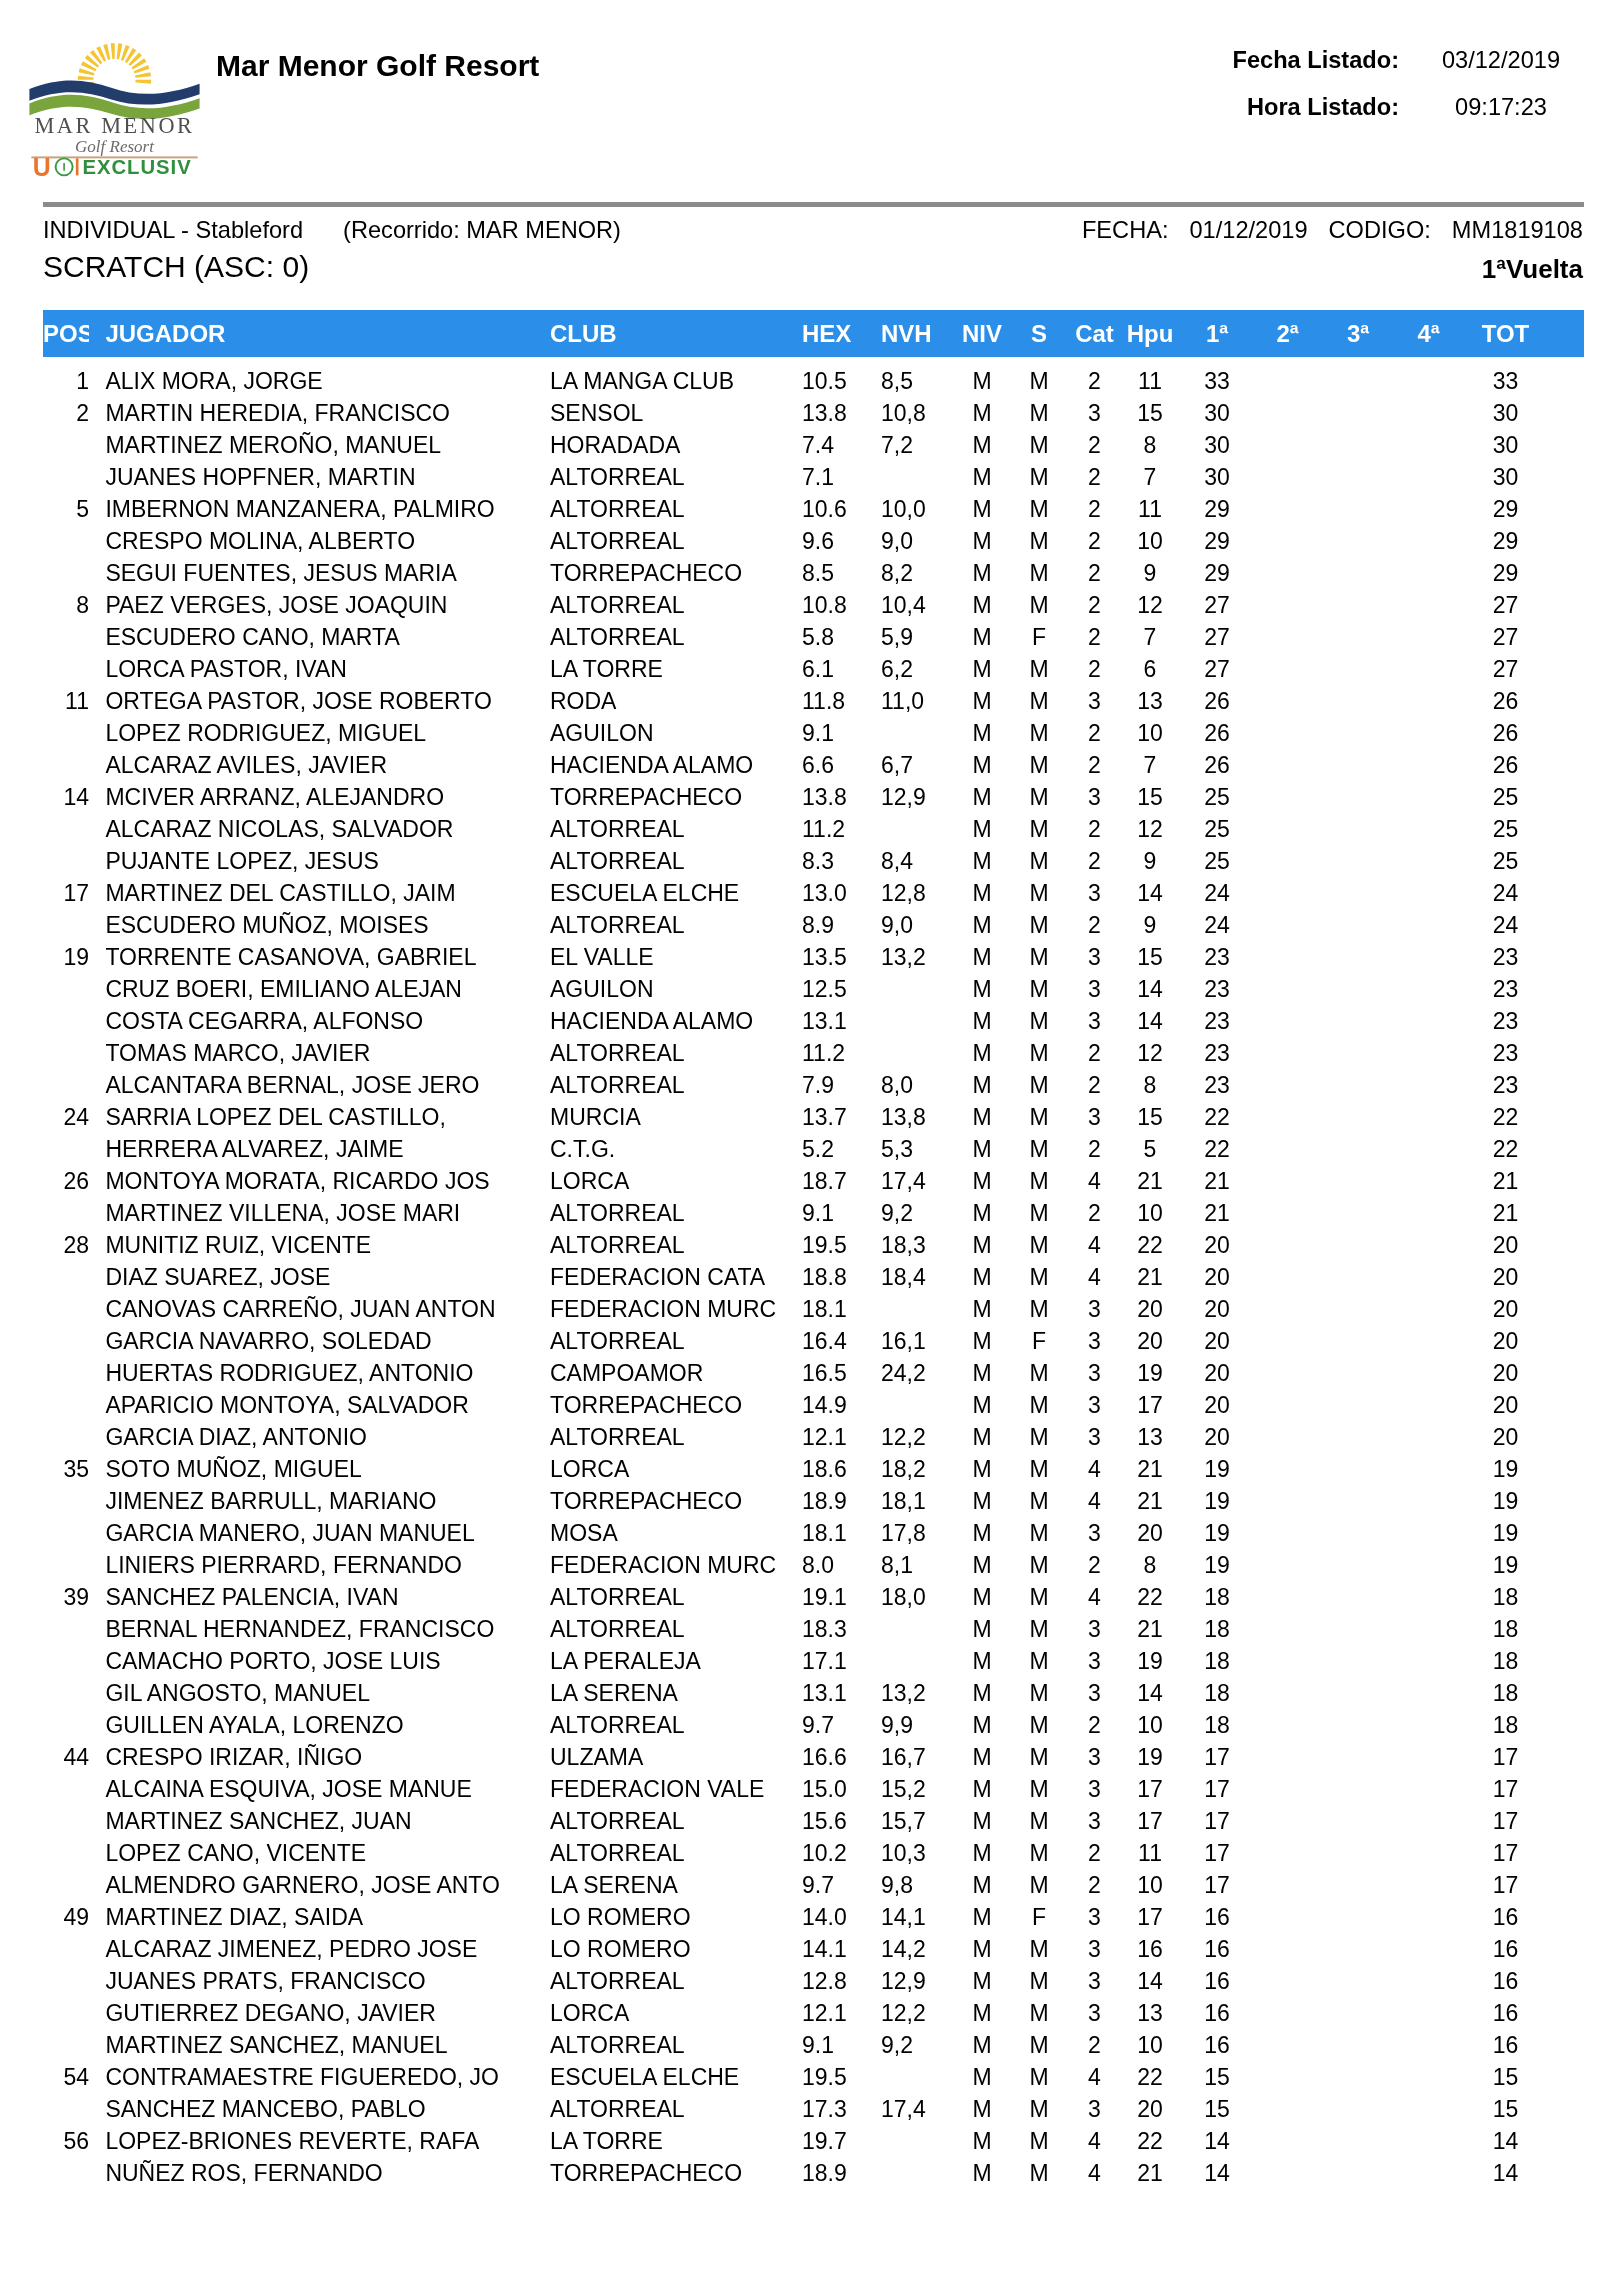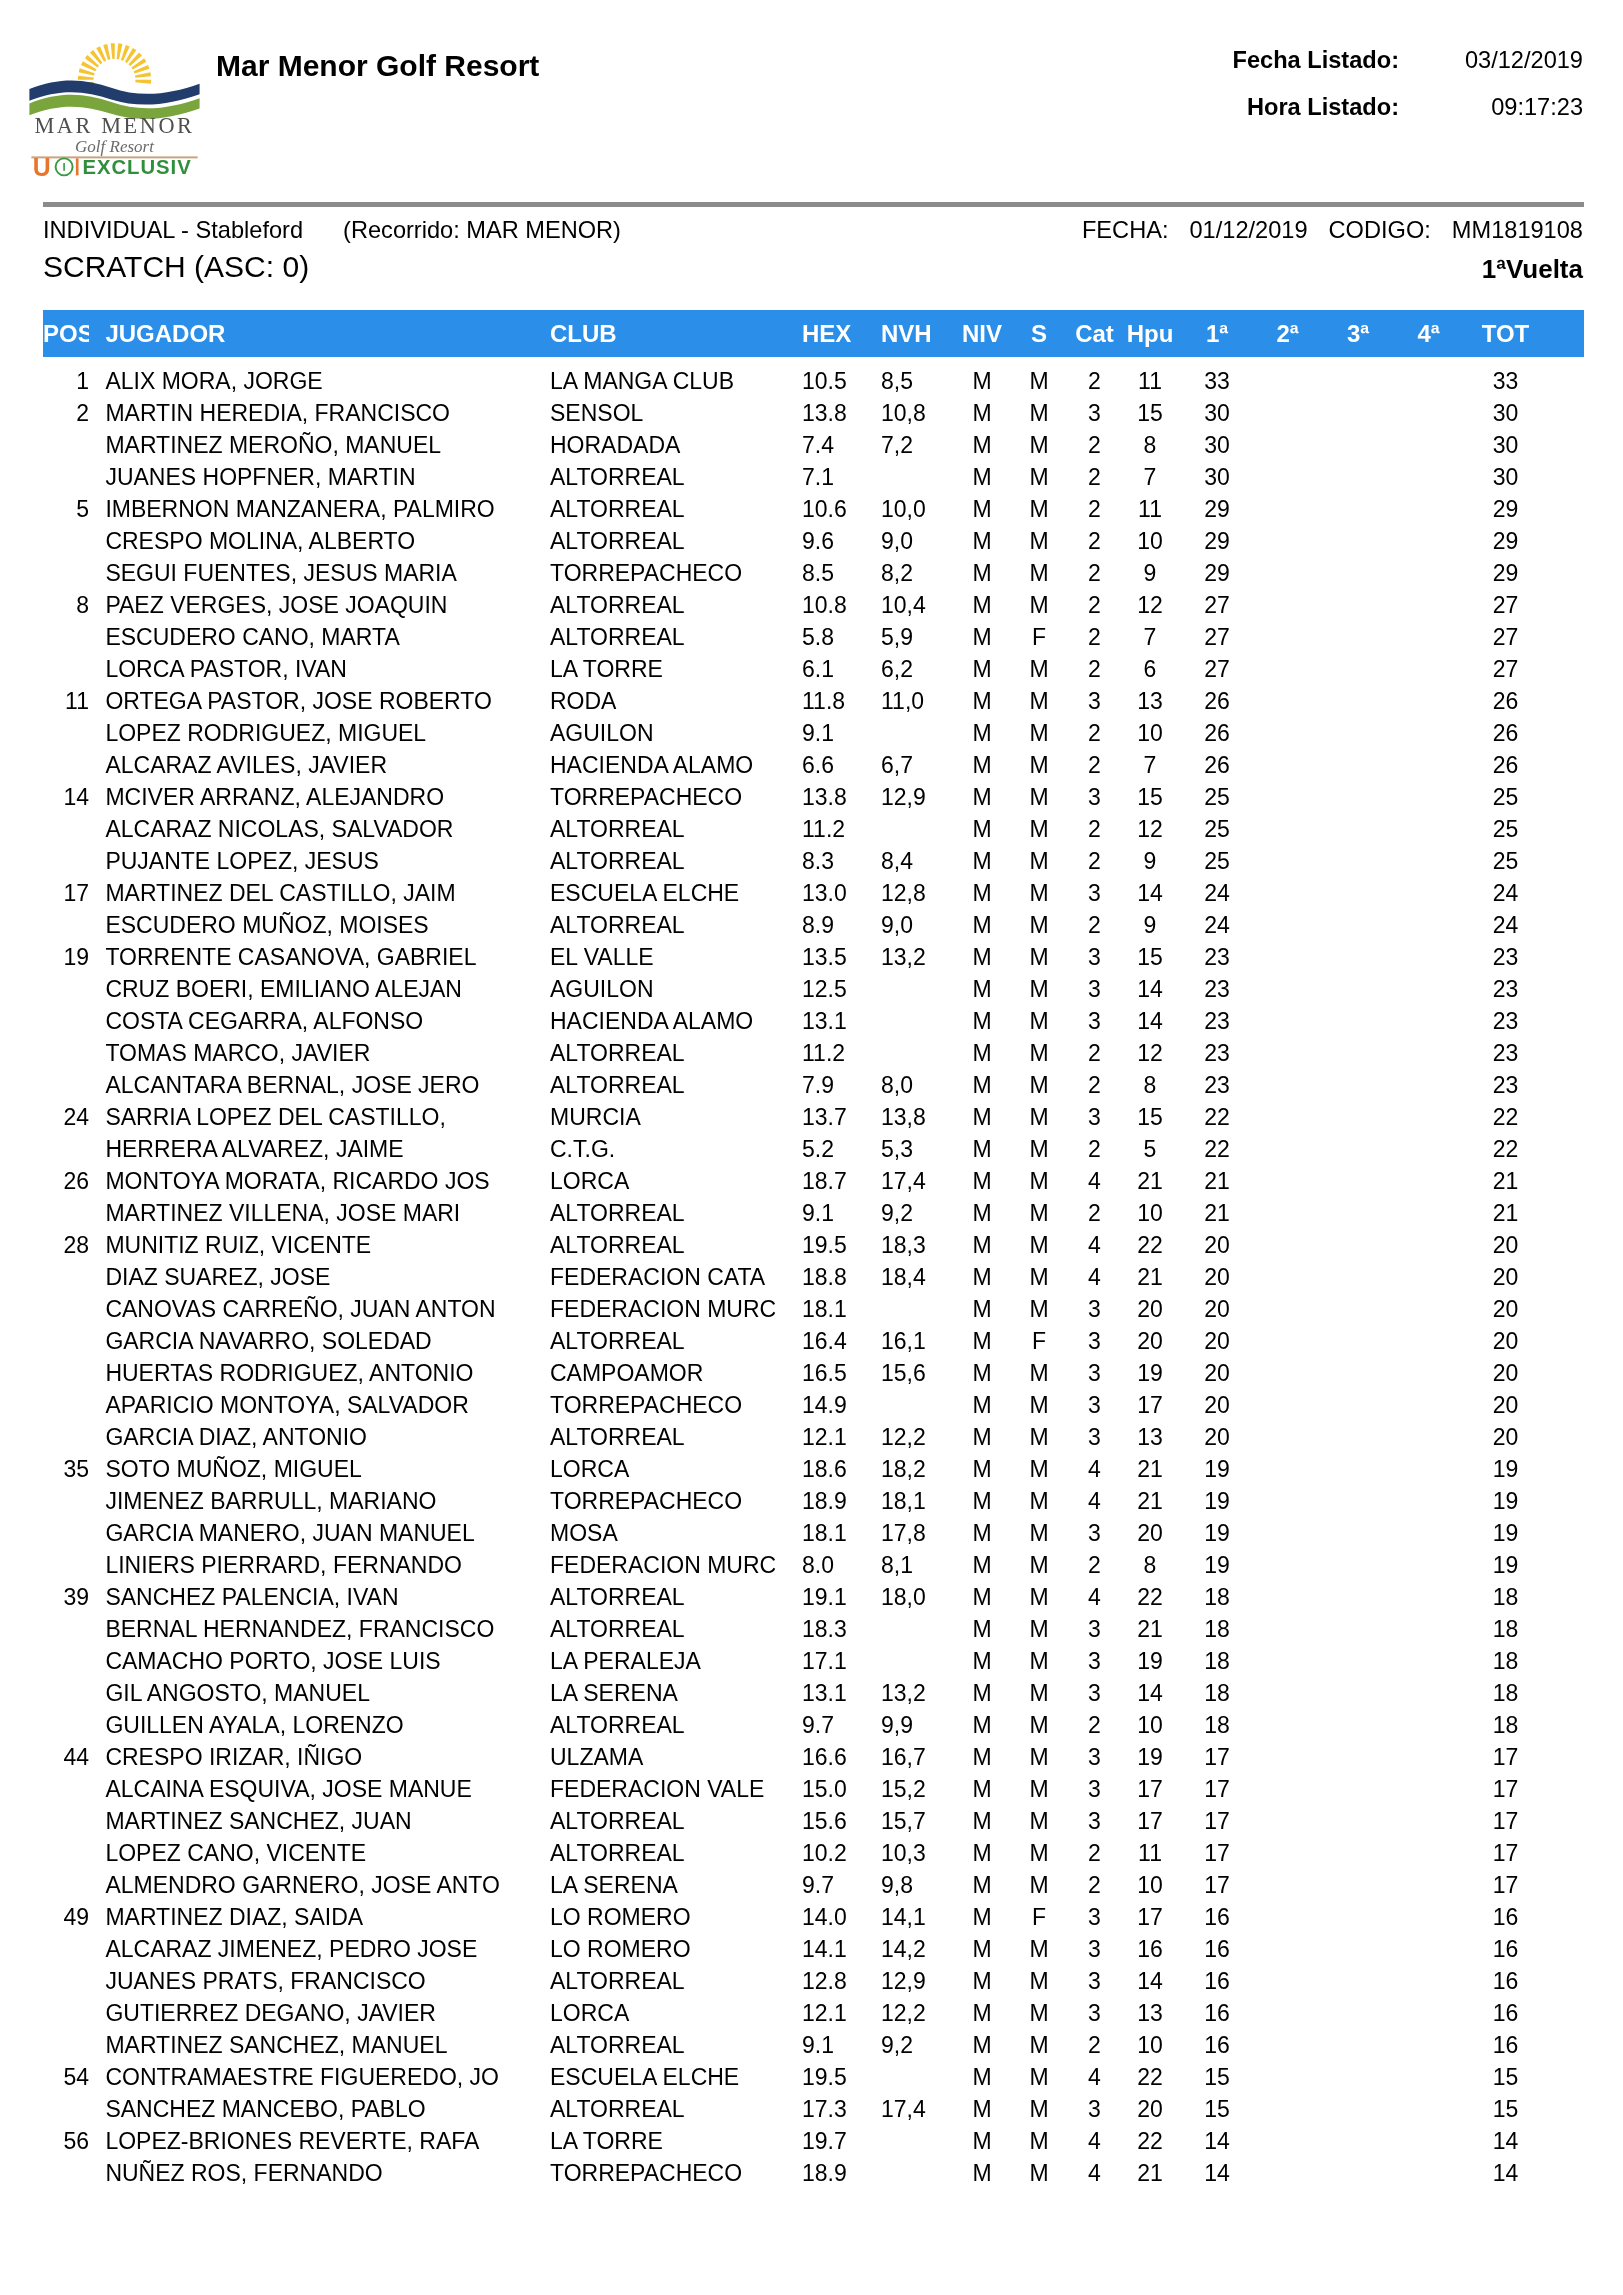--- a/index.html
+++ b/index.html
@@ -6,21 +6,21 @@
   #page {
     position:relative; width:1623px; height:2295px; background:#ffffff;
     font-family:"Liberation Sans", sans-serif; color:#000; overflow:hidden;
   }
   
   .logo { position:absolute; left:26px; top:34px; width:177px; height:144px; }
   .resort-name { position:absolute; left:216px; top:49px; font-size:30px; font-weight:bold; white-space:nowrap; }
   .event-title { position:absolute; left:216px; top:110px; font-size:43px; font-weight:normal; white-space:nowrap; letter-spacing:-0.7px; }
   .listed { position:absolute; top:47px; right:40px; display:grid; grid-template-columns:auto 164px; column-gap:11.8px; row-gap:6.5px; font-size:23.6px;gap:20px; }
   .listed .lbl { font-weight:bold; text-align:right; white-space:nowrap; }
-  .listed .val { text-align:right; white-space:nowrap; }
+  .listed .val { text-align:center; white-space:nowrap; }
   .sep { position:absolute; left:43px; top:202px; width:1541px; height:5.2px; background:#8b8b8b; }
   .meta-left { position:absolute; left:43px; top:217px; font-size:23.6px; display:flex; gap:40px; white-space:nowrap; }
   .meta-right { position:absolute; right:40px; top:217px; font-size:23.6px; display:flex; gap:21px; white-space:nowrap; }
   .scratch { position:absolute; left:43px; top:250px; font-size:30px; font-weight:normal; white-space:nowrap; }
   .vuelta { position:absolute; right:40px; top:254px; font-size:26px; font-weight:bold; white-space:nowrap; }
   
   .table-wrap { position:absolute; left:43px; top:294px; width:1541px;margin-top:16px; }
   .grid {
     display:grid;
     grid-template-columns:46px 461px 252px 79px 75px 52px 62px 49px 62px 72px 69px 72px 69px 85px 1fr;
@@ -636,21 +636,21 @@
     <span></span>
     <span></span>
     <span>20</span>
     <span></span>
   </div>
         <div class="grid row">
     <span></span>
     <span>HUERTAS RODRIGUEZ, ANTONIO</span>
     <span>CAMPOAMOR</span>
     <span>16.5</span>
-    <span>15,6</span>
+    <span>24,2</span>
     <span>M</span>
     <span>M</span>
     <span>3</span>
     <span>19</span>
     <span>20</span>
     <span></span>
     <span></span>
     <span></span>
     <span>20</span>
     <span></span>

